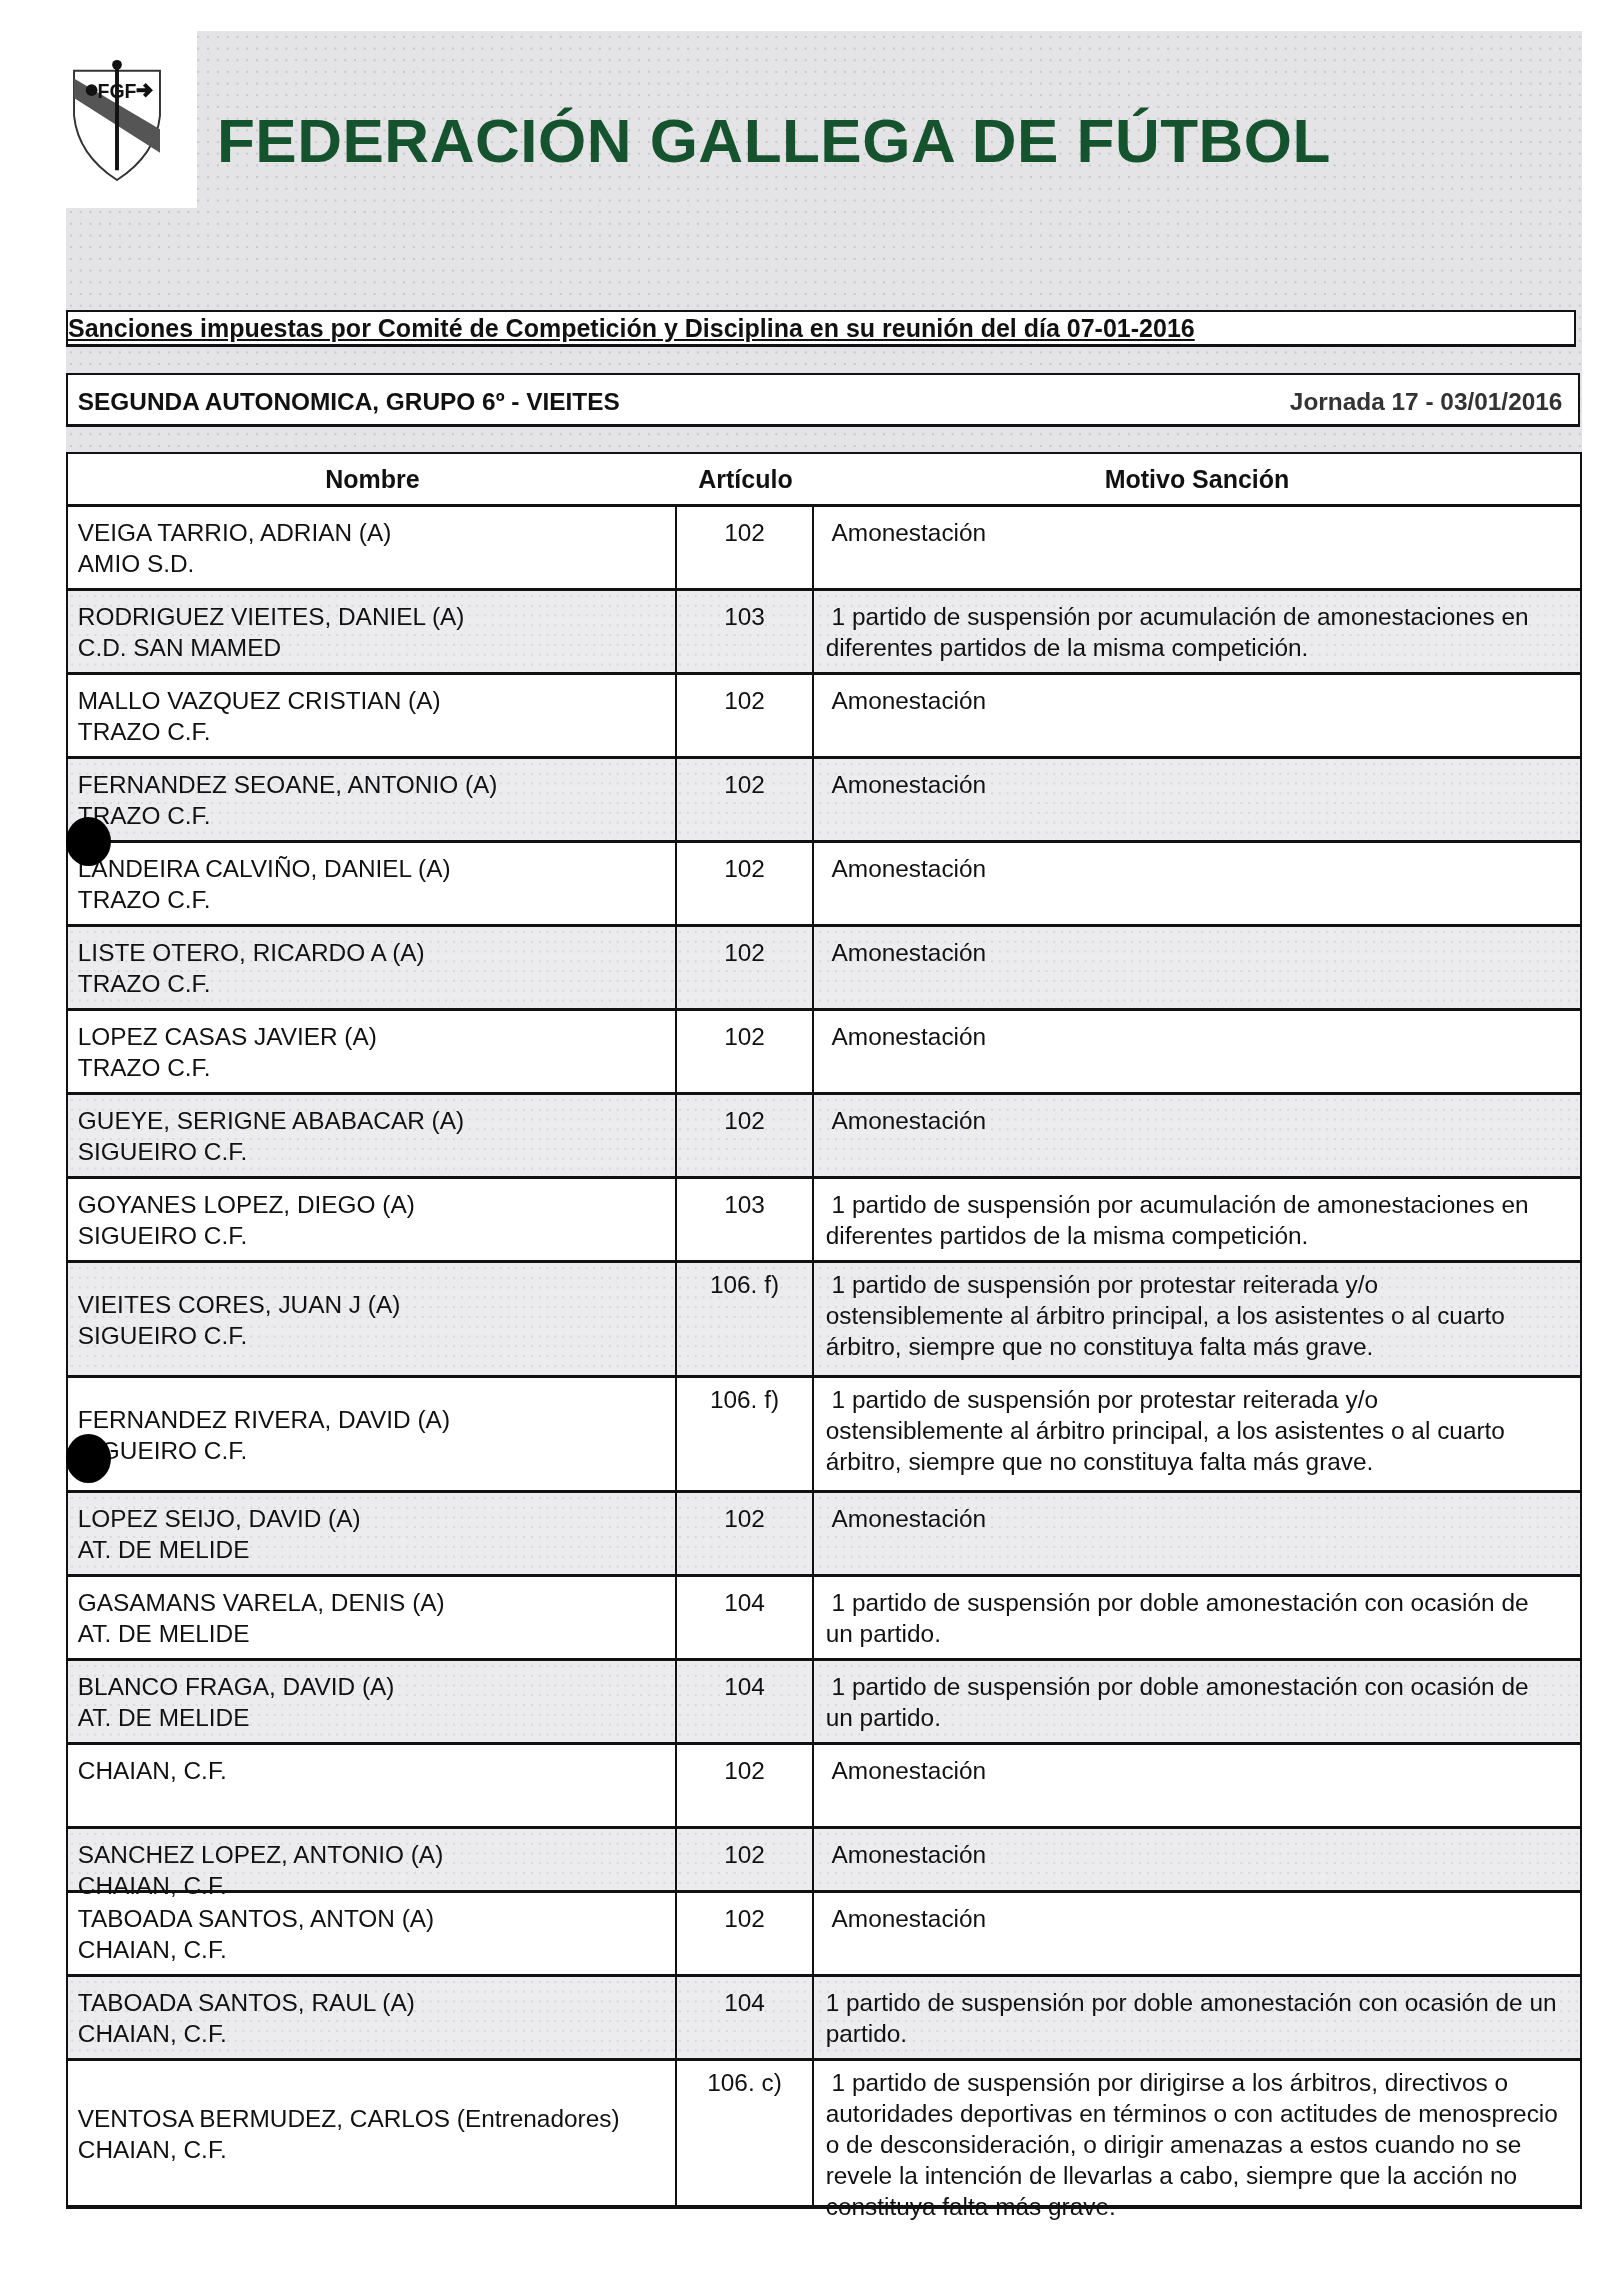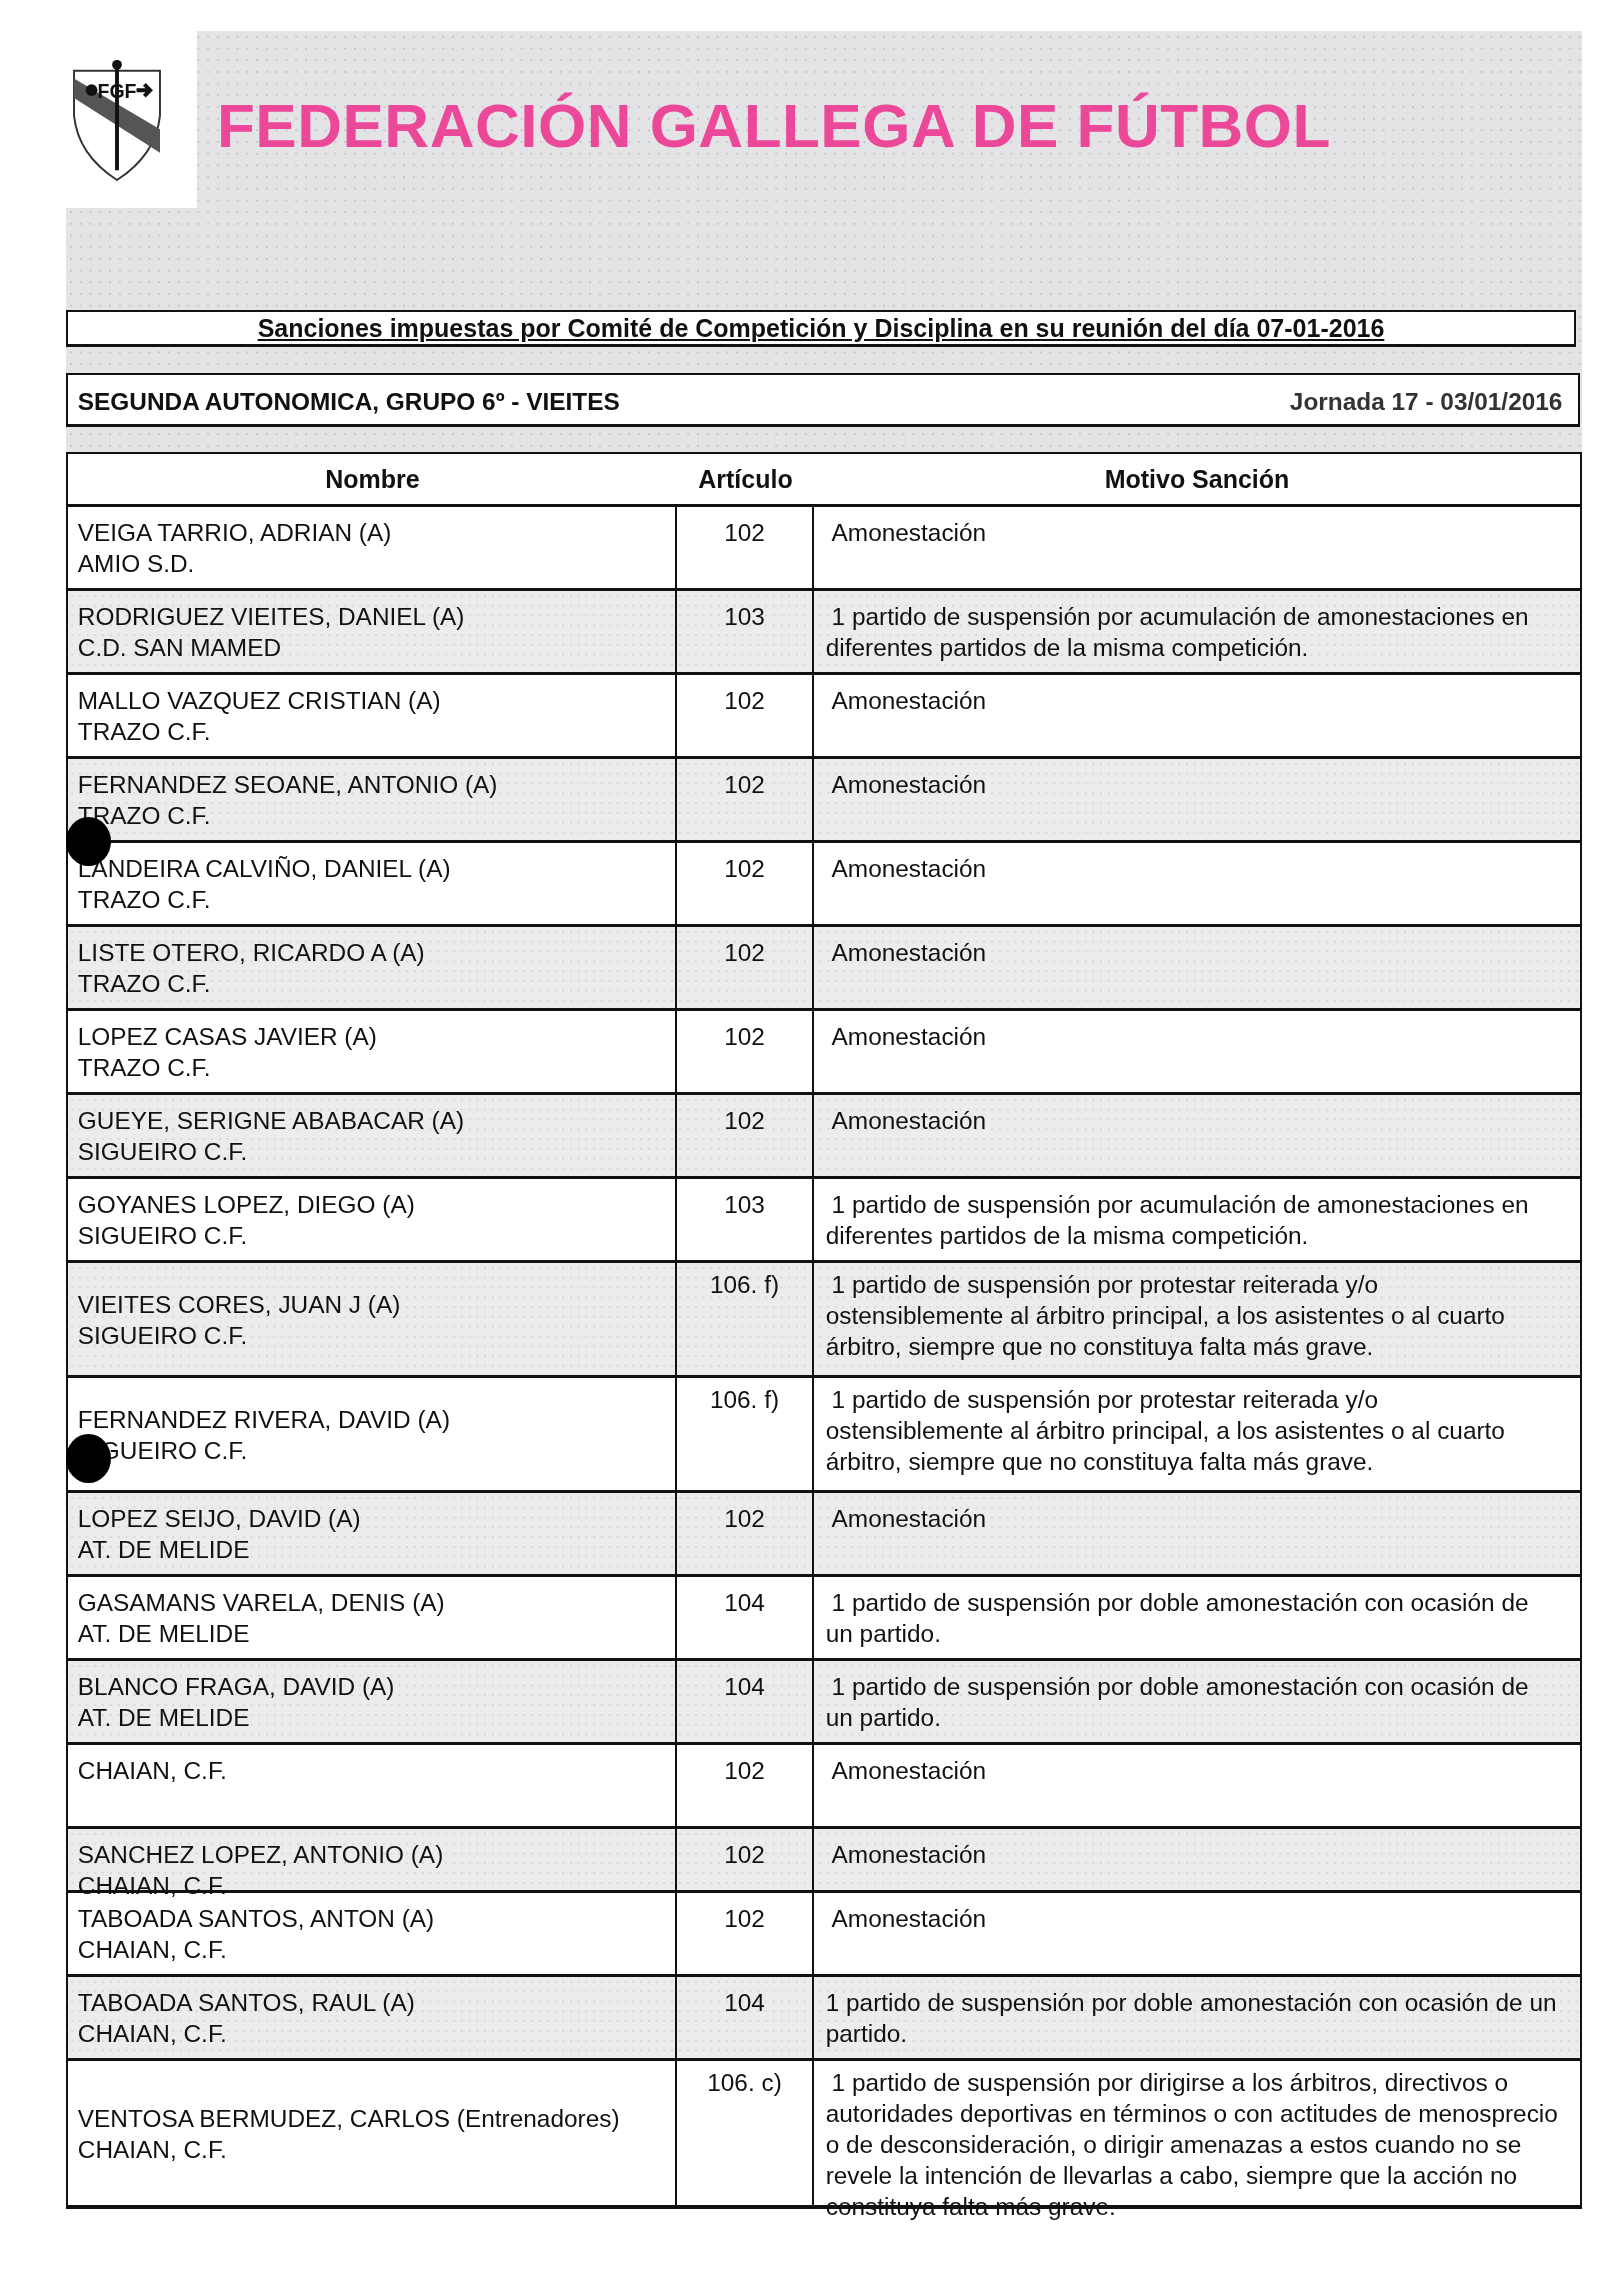--- a/index.html
+++ b/index.html
@@ -11,30 +11,30 @@
     background-color: #e4e4e6;
     background-image: radial-gradient(#c6c6cb 1px, transparent 1.3px);
     background-size: 9.8px 11.7px;
   }
   .logo-box {
     position: absolute; left: 66px; top: 31px; width: 131px; height: 177px;
     background: #ffffff;
   }
   .logo { position: absolute; left: 70px; top: 57px; width: 94px; height: 125px; }
   .org-title {
-    position: absolute; left: 217px; top: 90px;
-    font-size: 62px; font-weight: bold; color: #ec4899; letter-spacing: 0.5px;
+    position: absolute; left: 217px; top: 105px;
+    font-size: 62px; font-weight: bold; color: #14532d; letter-spacing: 0.5px;
     white-space: nowrap;
   }
 
   .session-box {
     position: absolute; left: 66px; top: 310px; width: 1510px; height: 37px;
     background: #ffffff; border: 2.9px solid #111;
     border-bottom-width: 3.9px;
-    display: flex; align-items: center; justify-content: center;
+    display: flex; align-items: center; 
   }
   .session-title {
     font-size: 25px; font-weight: bold; text-decoration: underline;
     white-space: nowrap;
   }
 
   .comp-box {
     position: absolute; left: 66px; top: 373px; width: 1514px; height: 54px;
     background: #ffffff; border: 2.9px solid #111; border-bottom-width: 3.9px;
     display: flex; align-items: center; justify-content: space-between;

